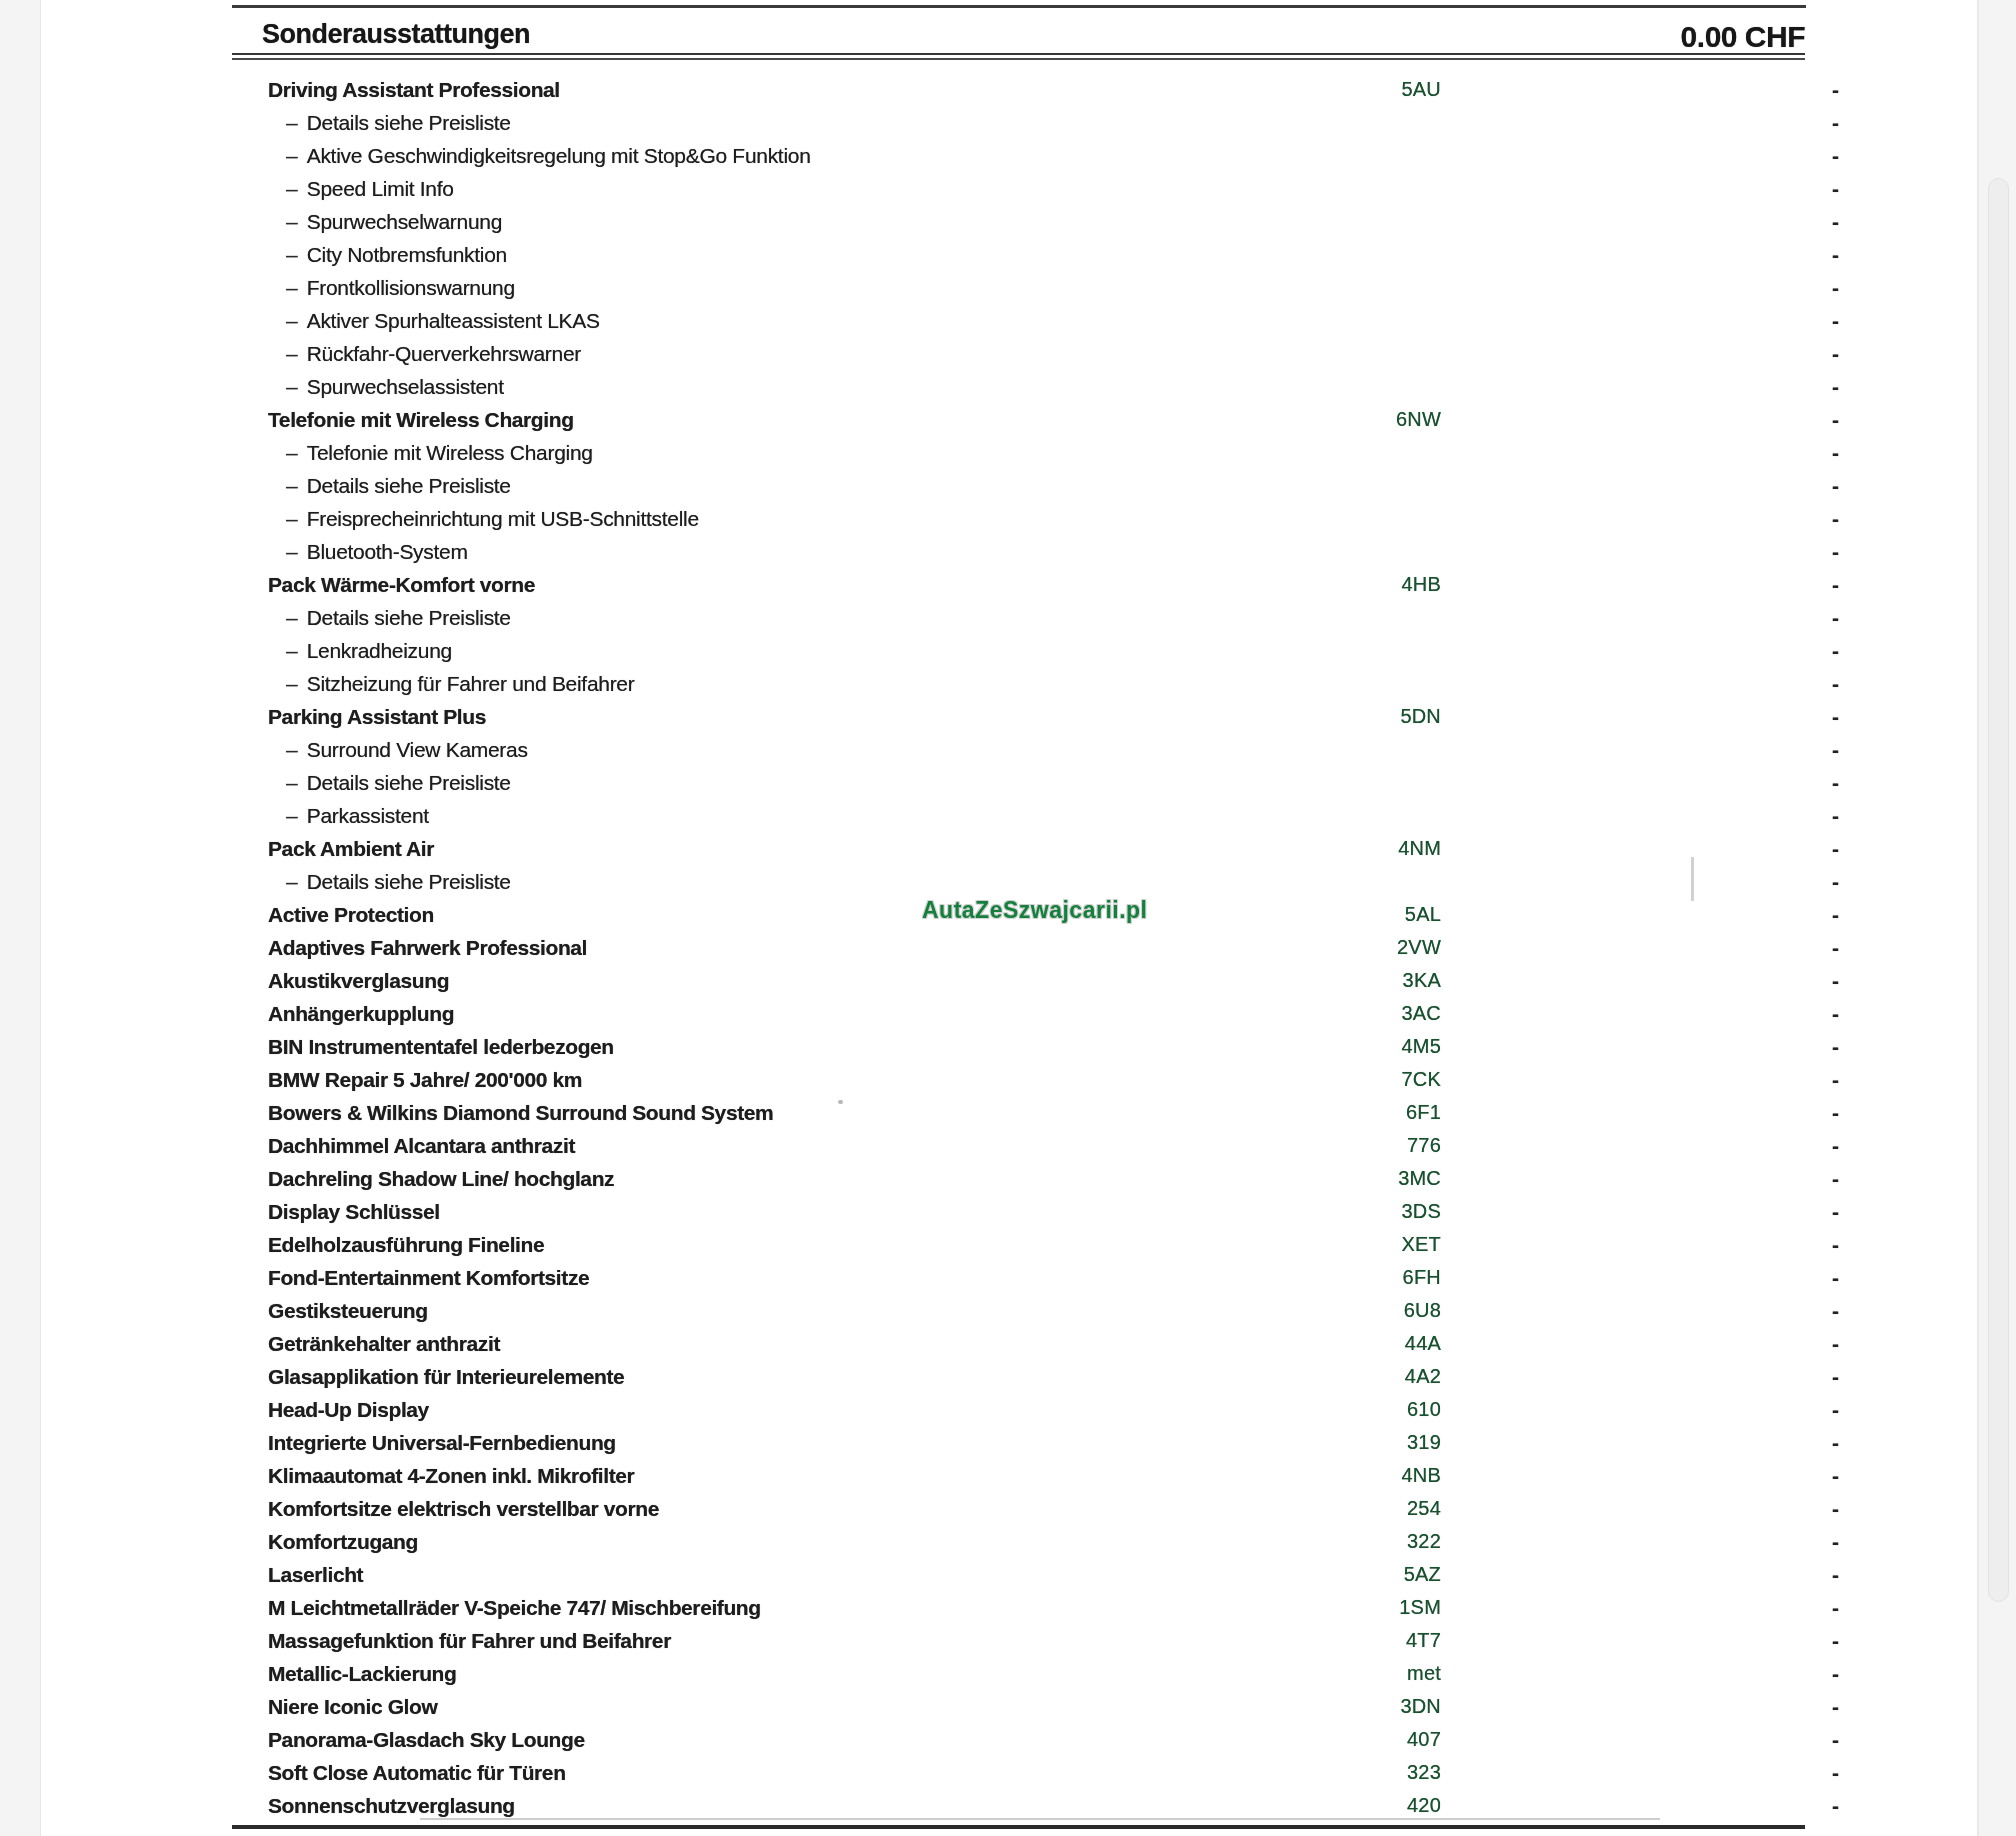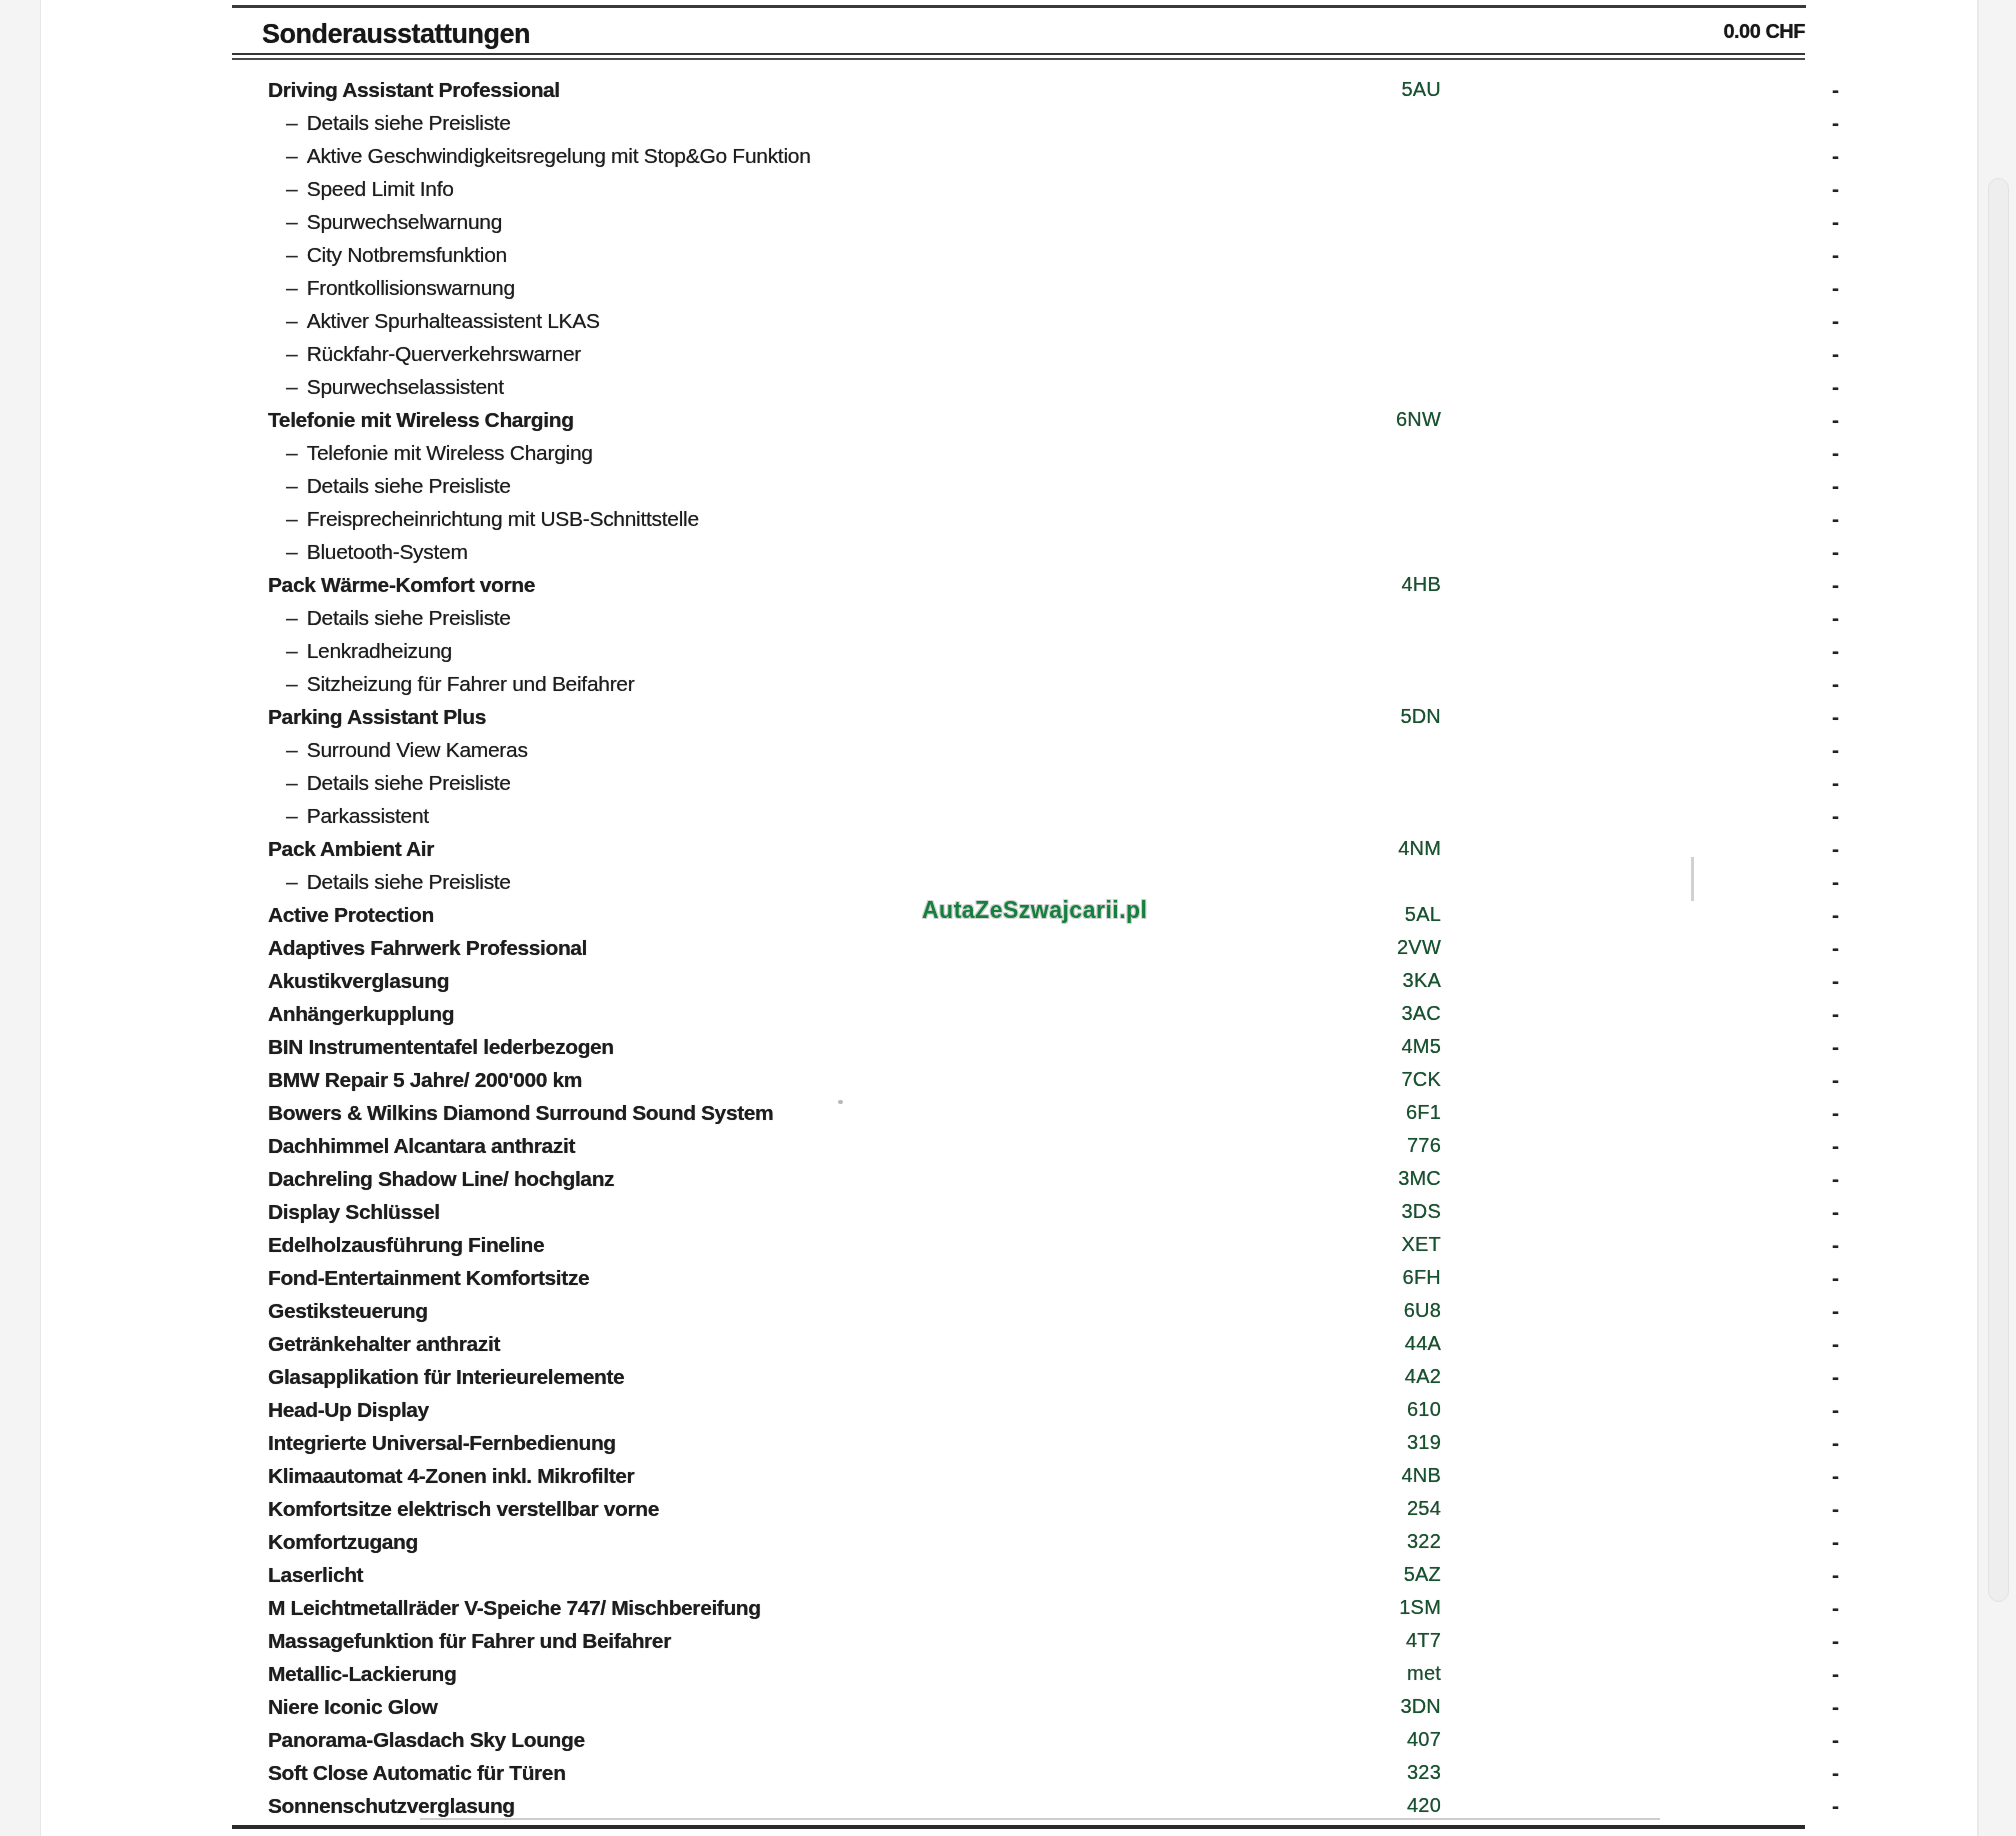--- a/index.html
+++ b/index.html
@@ -29,21 +29,21 @@
   
   .rule-top{position:absolute;left:232px;top:5px;width:1573px;height:3px;background:#3a3a3a;}
   .section-title{
     position:absolute;left:232px;top:19px;
     font-size:27px;font-weight:700;letter-spacing:-0.5px;color:#171717;
     text-shadow:0 0 0.8px rgba(20,20,20,0.75);
     margin-left:30px;
   }
   .section-total{
     position:absolute;right:211px;top:20px;
-    font-size:20px;font-weight:700;letter-spacing:-0.5px;color:#171717;
+    font-size:30px;font-weight:700;letter-spacing:-0.5px;color:#171717;
     text-shadow:0 0 0.8px rgba(20,20,20,0.75);
   }
   .rule-header{
     position:absolute;left:232px;top:53px;width:1573px;height:3px;
     border-top:2px solid #363636;border-bottom:2px solid #4a4a4a;box-sizing:content-box;
   }
   
   .list{position:absolute;left:232px;top:73px;width:1573px;margin-left:36px;}
   .row{position:relative;height:33px;line-height:33px;white-space:nowrap;}
   .row .label{

